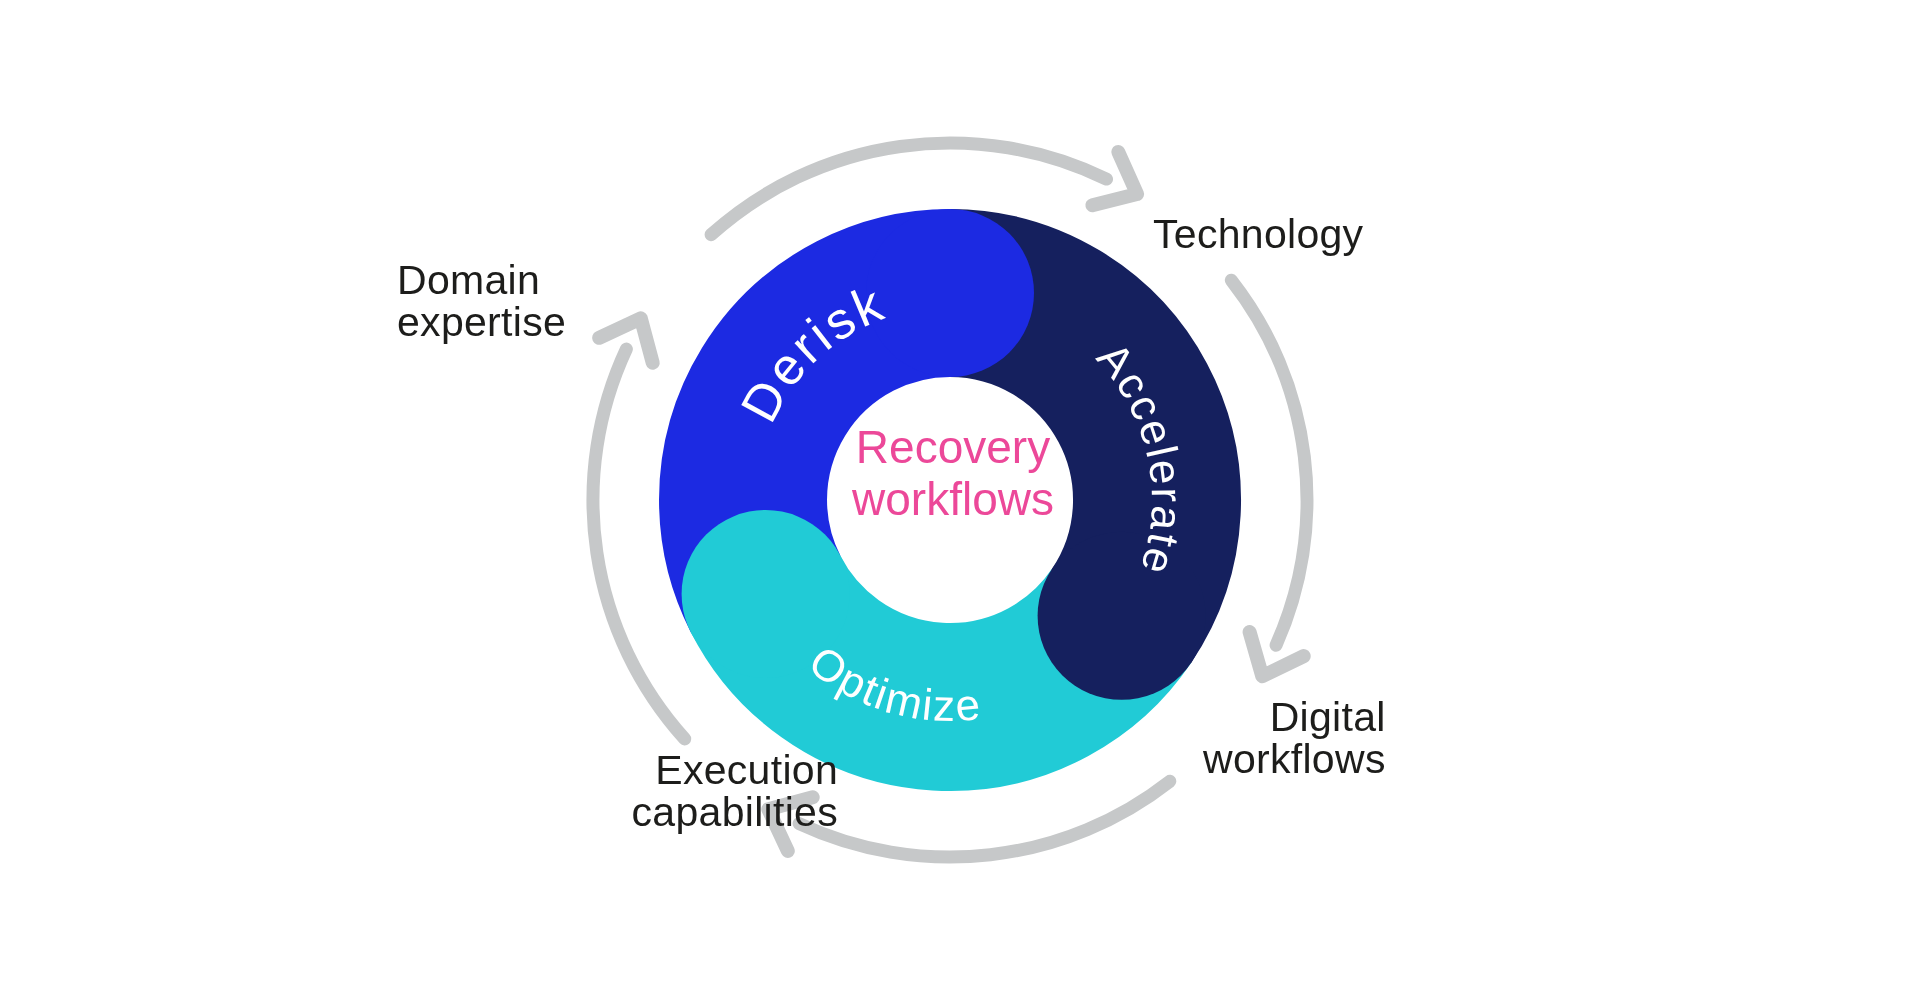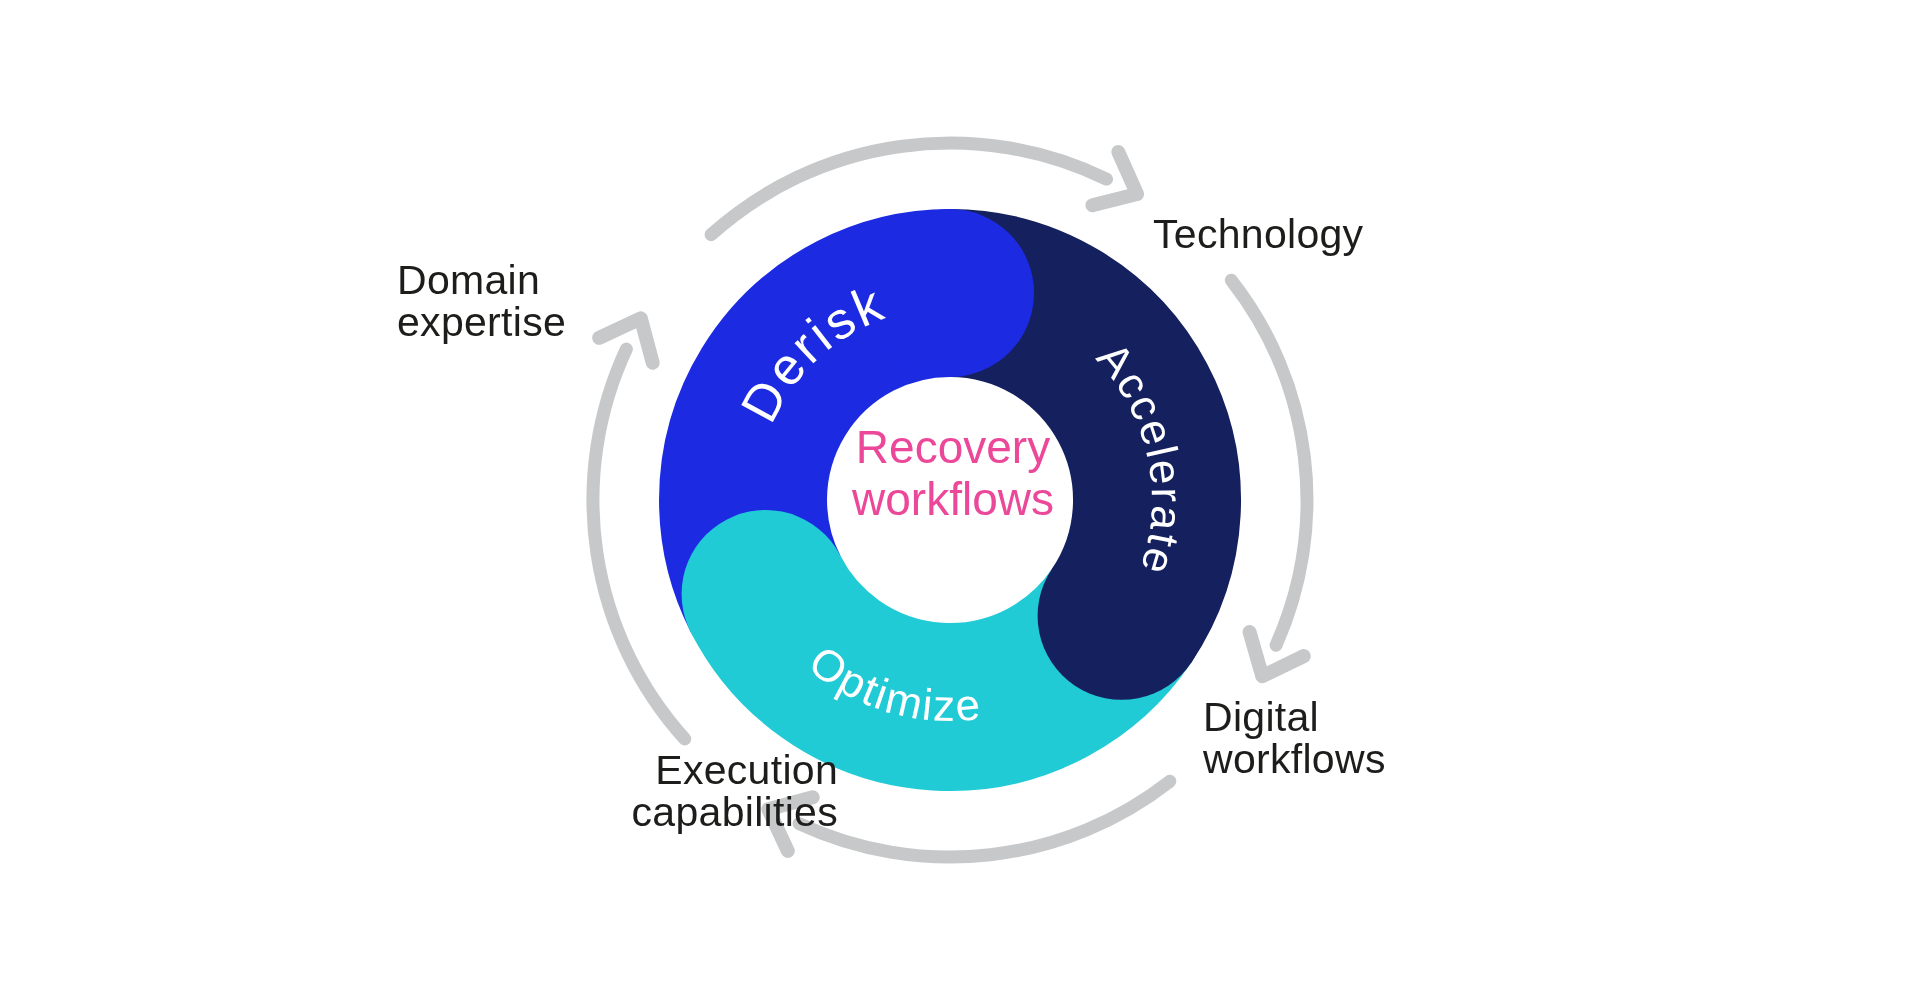--- a/index.html
+++ b/index.html
@@ -22,21 +22,21 @@
     position: absolute;
     color: #1d1d1b;
     font-size: 41px;
     line-height: 42px;
     font-weight: 300;
     letter-spacing: 0.3px;
     white-space: nowrap;
   }
   #label-domain       { left: 397px;  top: 234px; width: 300px; text-align: left; margin-top: 25px; }
   #label-technology   { left: 1153px; top: 213px; text-align: center; }
-  #label-digital      { left: 1203px; top: 696px; text-align: left; }
+  #label-digital      { left: 1203px; top: 696px; text-align: right; }
   #label-execution    { left: 438px;  top: 749px; width: 400px; text-align: right; }
   .center-label {
     position: absolute;
     left: 753px; top: 421px; width: 400px;
     text-align: center;
     color: #ec4899;
     font-size: 46px;
     line-height: 52px;
     font-weight: 300;
   }

